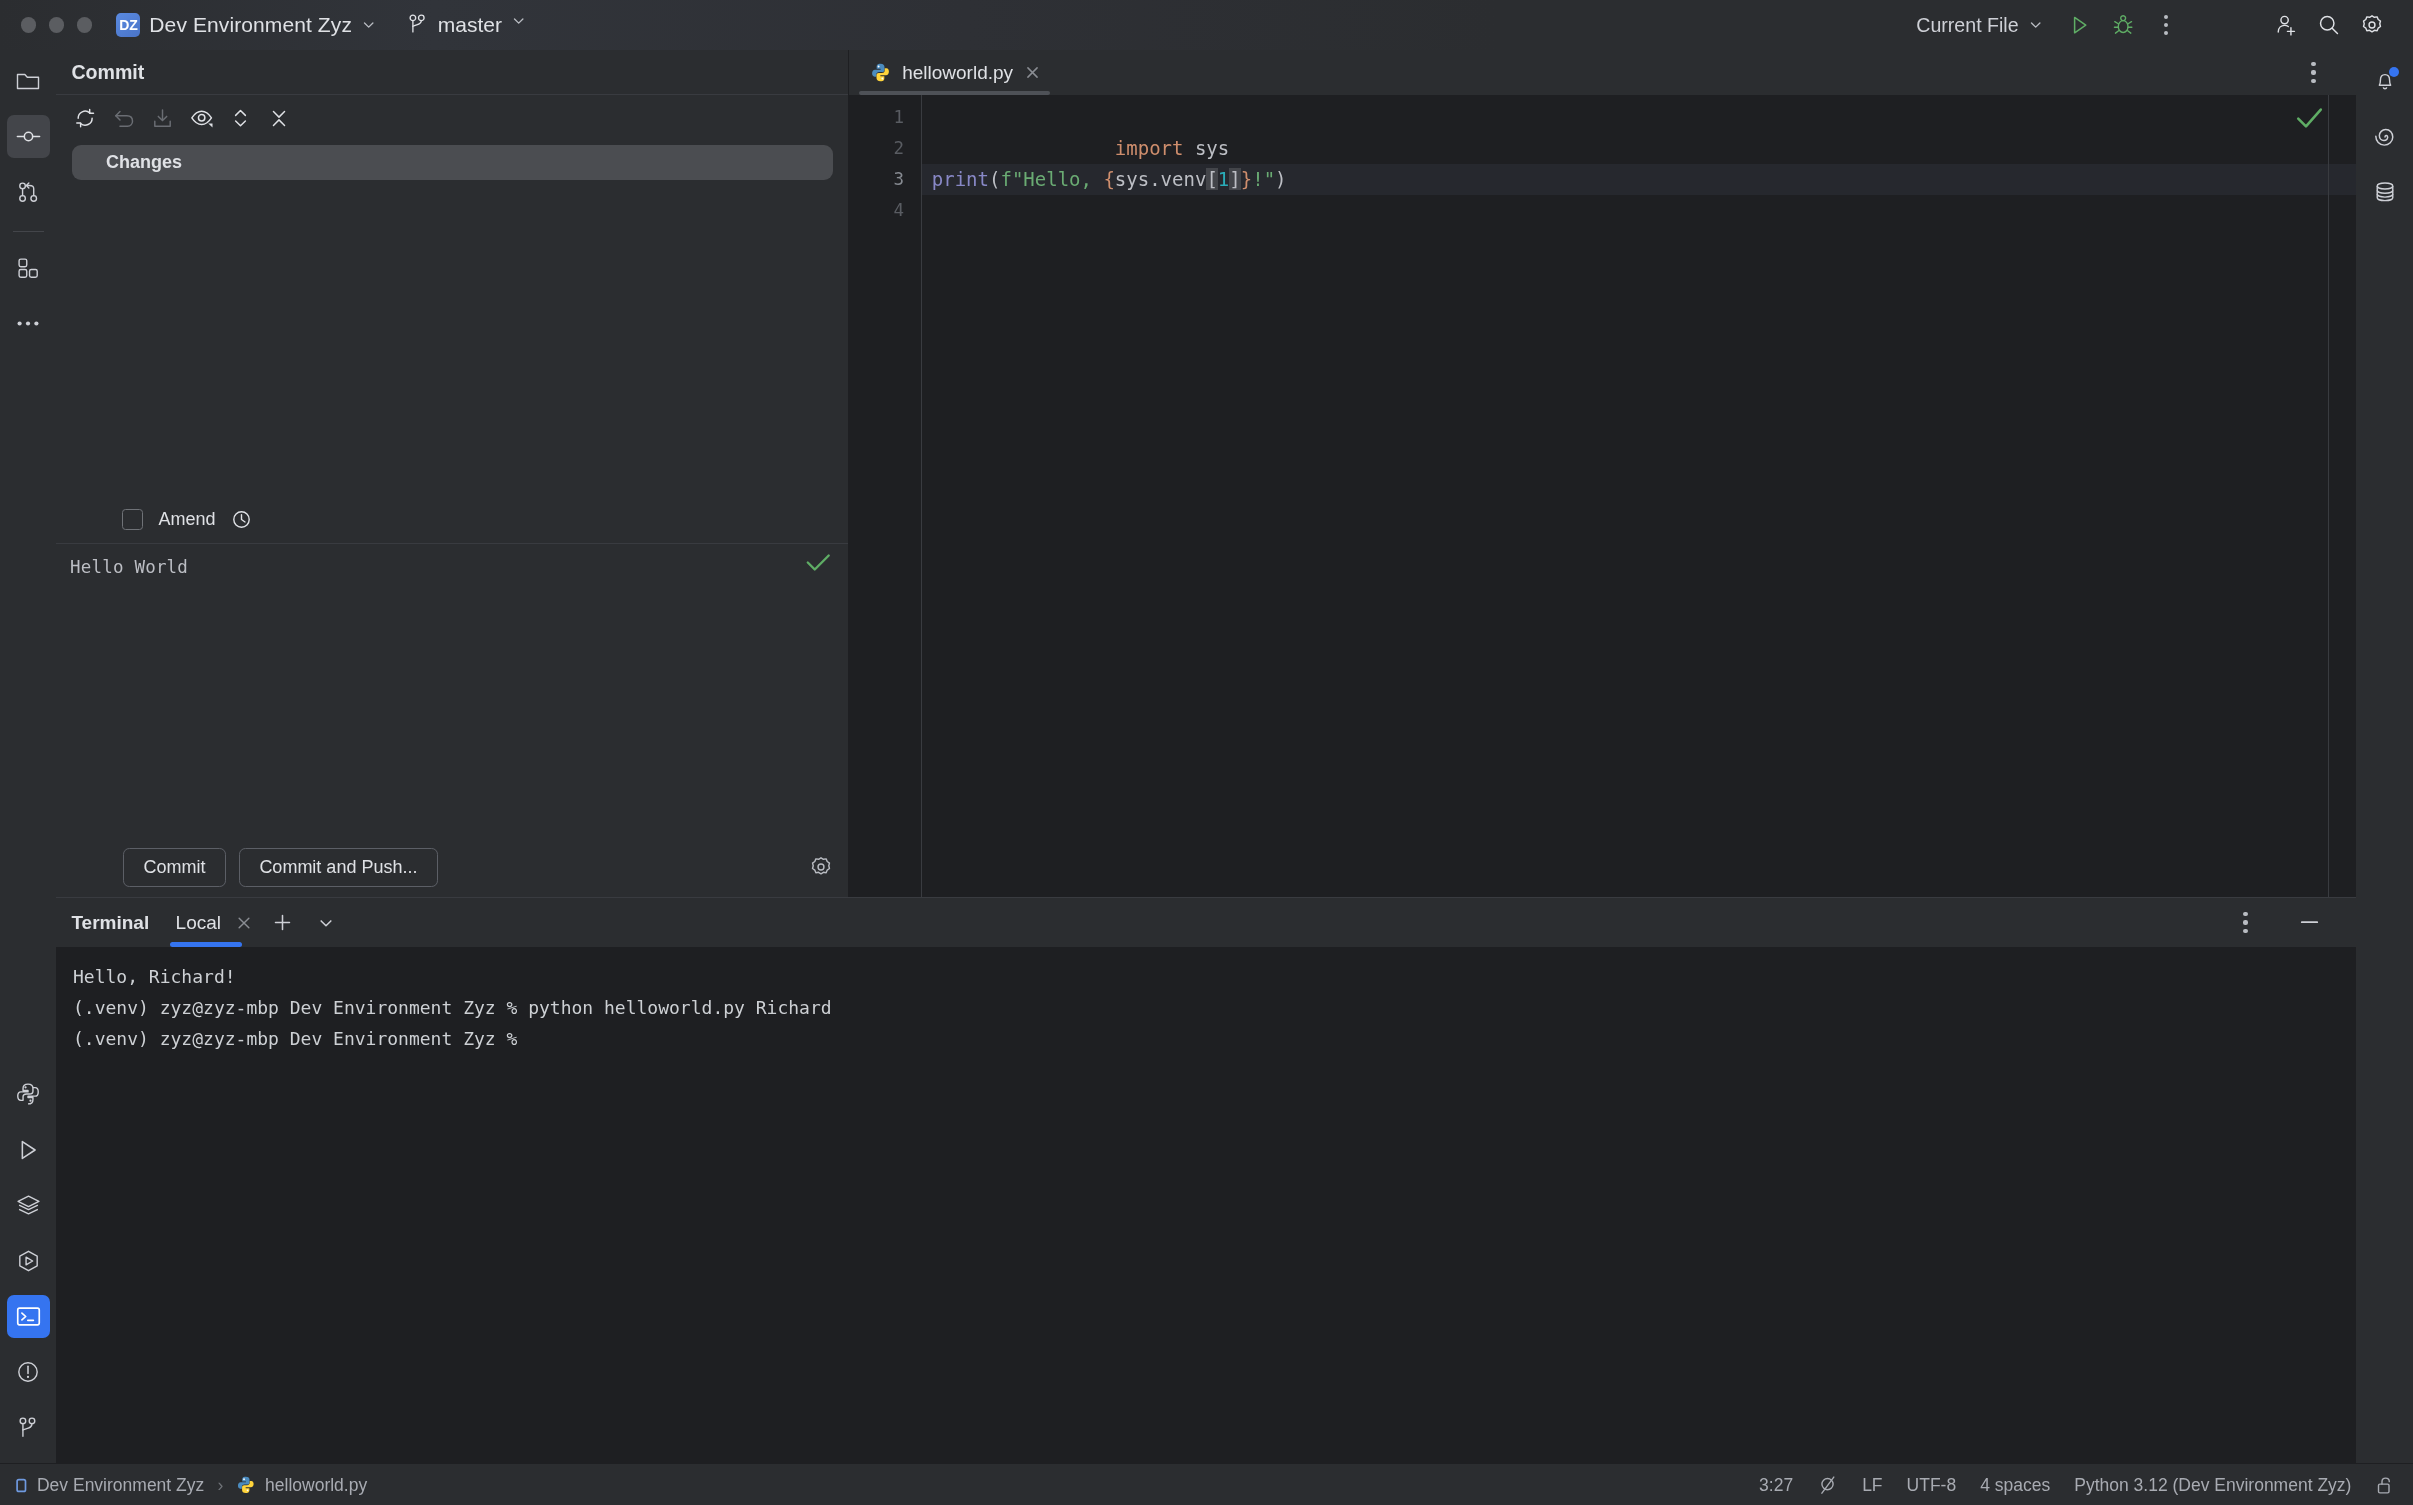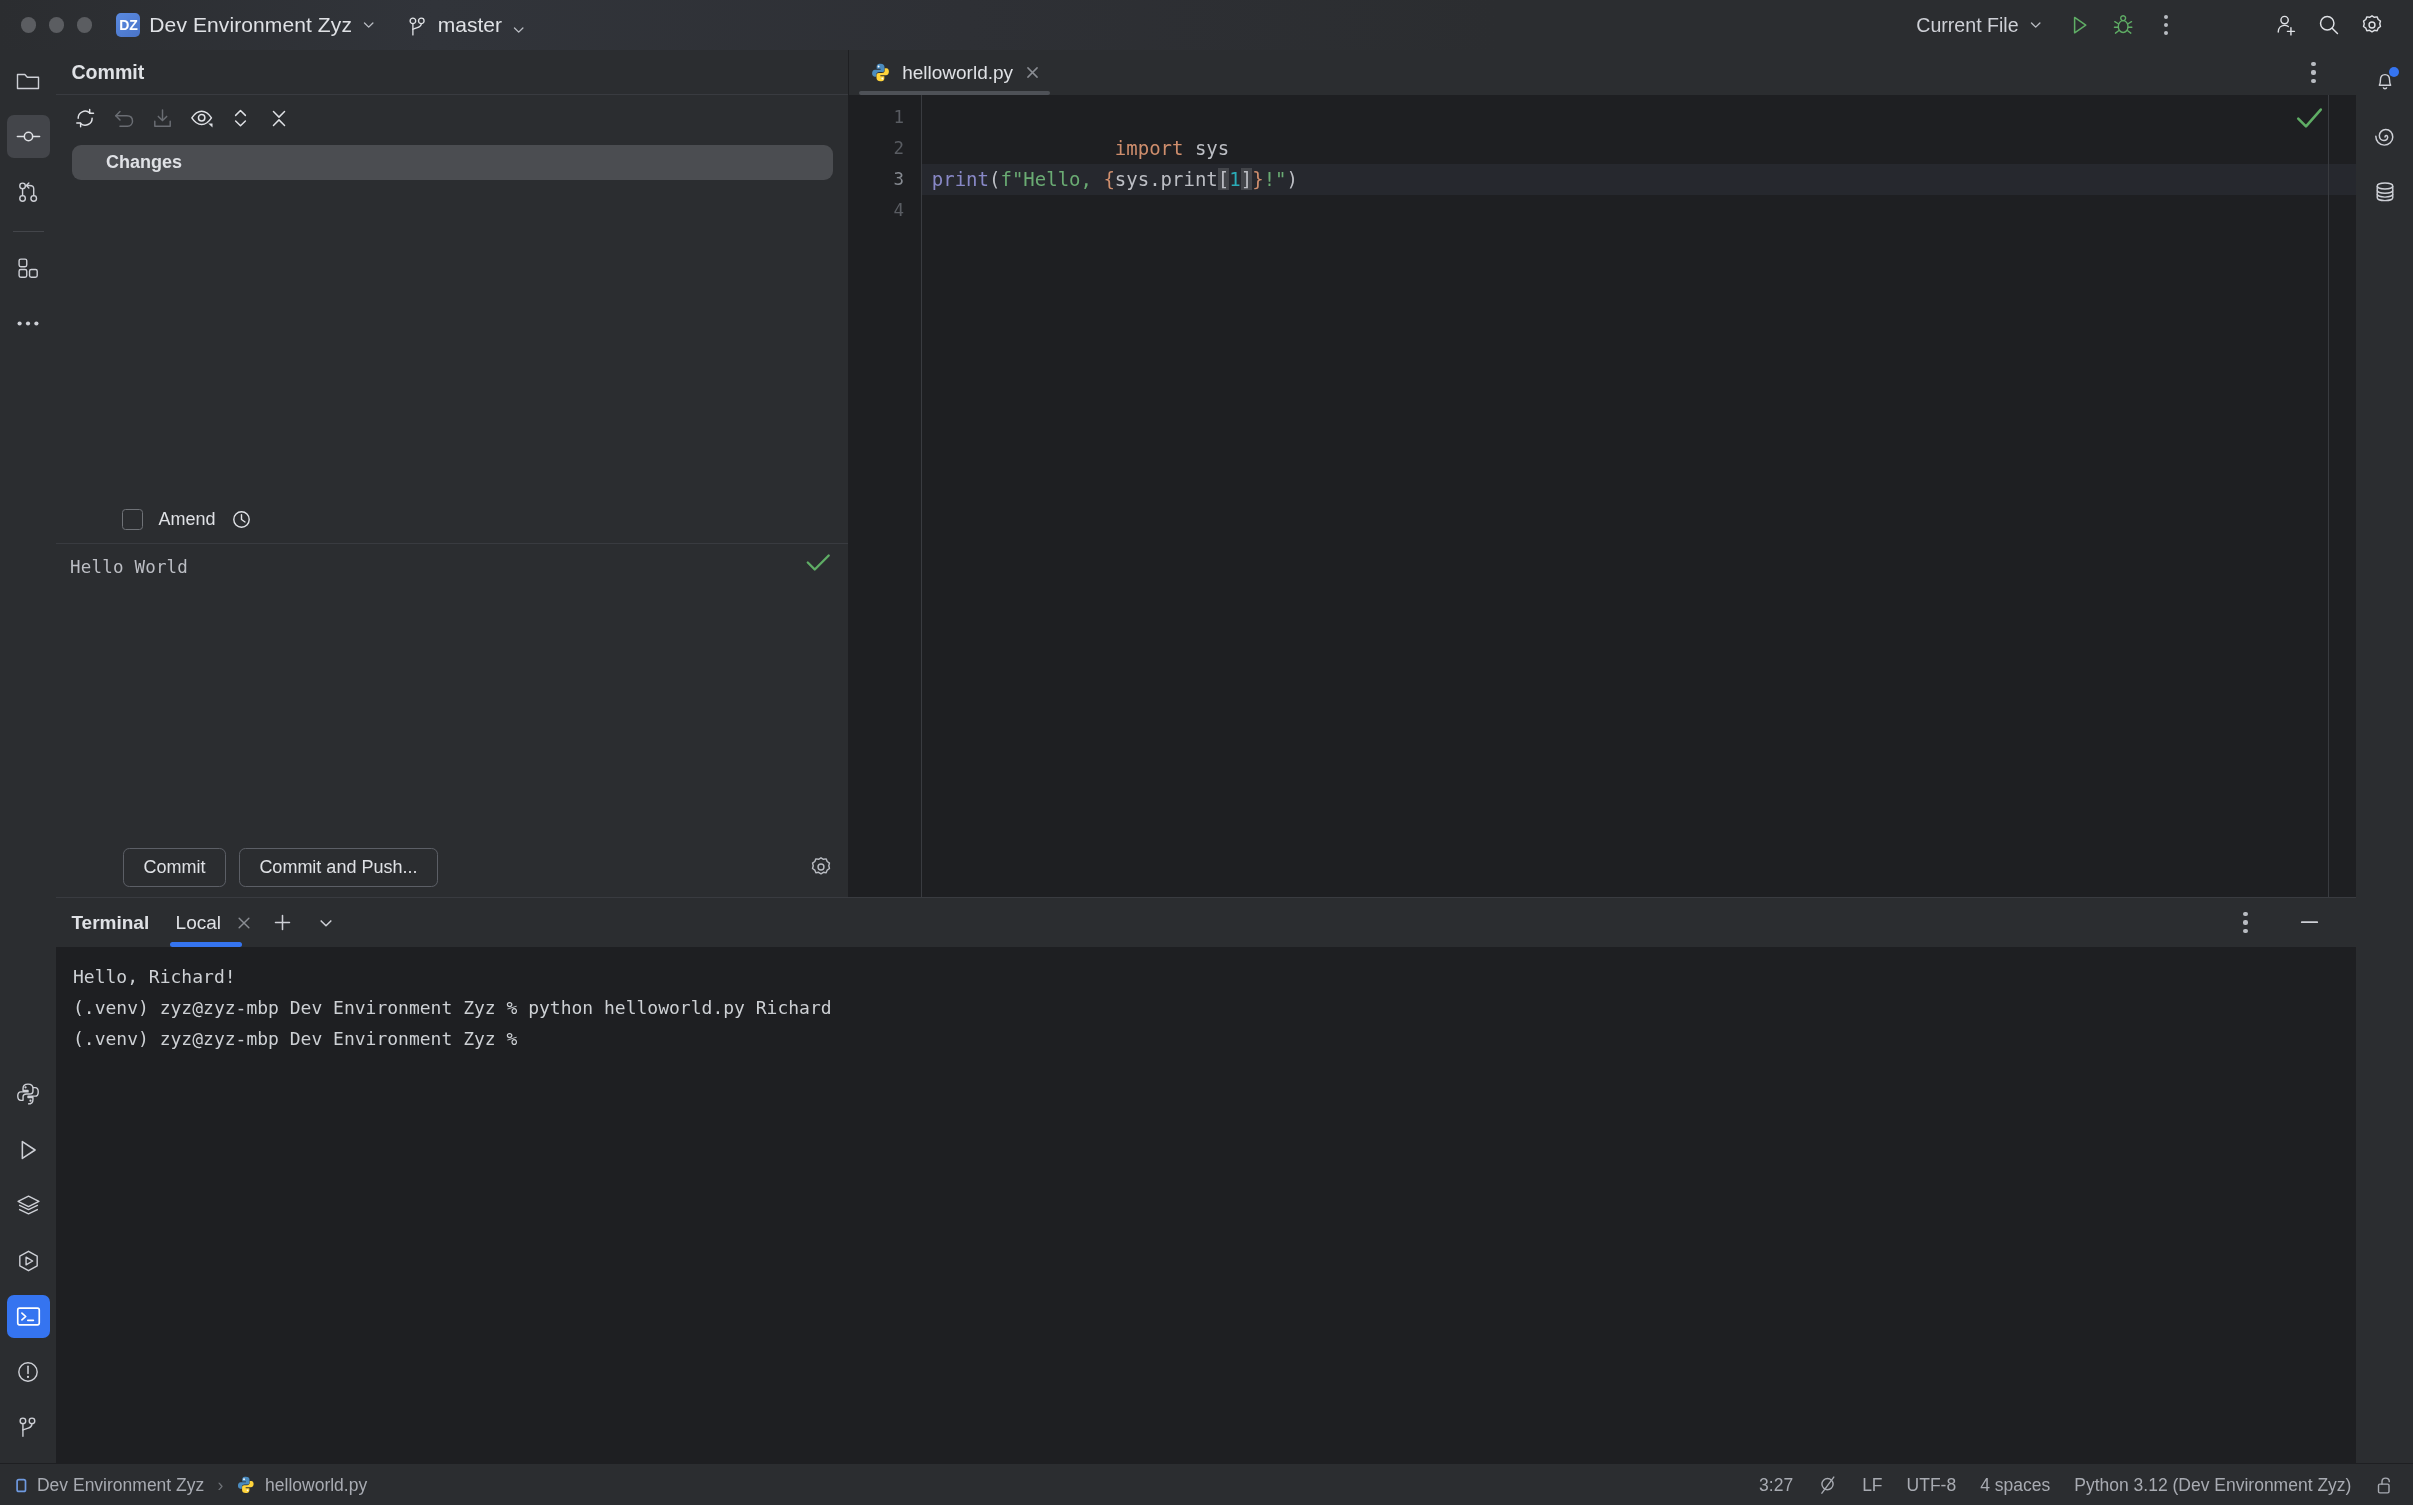--- a/index.html
+++ b/index.html
@@ -36,21 +36,21 @@
     width: 24px; height: 24px; border-radius: 4.9px;
     background: linear-gradient(145deg,#5a8ae0,#4a74c8);
     color: #fff; font-size: 14px; font-weight: bold;
     display: flex; align-items: center; justify-content: center;
     letter-spacing: -0.3px;
     margin-right: 9px;
   }
   .proj-name { color: #dfe1e5; font-size: 21px; letter-spacing: 0.1px; }
   .chev { margin-left: 9px; display: inline-block; }
   .tb-item { display: flex; align-items: center; cursor: default; }
-  .branch-wrap { display: flex; align-items: flex-end; margin-left: 32px; }
+  .branch-wrap { display: flex; align-items: flex-start; margin-left: 32px; }
   .branch-name { color: #dfe1e5; font-size: 21px; margin-left: 9.8px; }
   .tb-right { margin-left: auto; display: flex; align-items: center; gap: 0; }
   .runcfg { color: #ced0d6; font-size: 19.6px; display: flex; align-items: center; }
   .icon-btn {
     width: 43px; height: 43px; display: flex; align-items: center; justify-content: center;
     border-radius: 5.6px;
   }
   .dots-v { display: flex; flex-direction: column; gap: 4.2px; align-items: center; }
   .dots-v i { width: 4.2px; height: 4.2px; border-radius: 50%; background: #b9bcc2; display: block; }
 
@@ -543,21 +543,21 @@
               <div class="ln">2</div>
               <div class="ln" style="color:#868a91">3</div>
               <div class="ln">4</div>
             </div>
 
             <div class="code">
               <div class="cl">
                 <span class="k-kw">import</span><span class="k-plain"> sys</span>
               </div>
               <div class="cl">&nbsp;</div>
-              <div class="cl current"><span class="k-fn">print</span><span class="k-plain">(</span><span class="k-str">f"Hello, </span><span class="k-brace">{</span><span class="k-plain">sys.print</span><span class="k-plain k-sel">[</span><span class="k-num">1</span><span class="k-plain k-sel">]</span><span class="k-brace">}</span><span class="k-str">!"</span><span class="k-plain">)</span></div>
+              <div class="cl current"><span class="k-fn">print</span><span class="k-plain">(</span><span class="k-str">f"Hello, </span><span class="k-brace">{</span><span class="k-plain">sys.venv</span><span class="k-plain k-sel">[</span><span class="k-num">1</span><span class="k-plain k-sel">]</span><span class="k-brace">}</span><span class="k-str">!"</span><span class="k-plain">)</span></div>
               <div class="cl">&nbsp;</div>
 
               <div class="rmargin" style="left:1406px"></div>
               <span class="inspect-check">
                 <svg width="31" height="24" viewBox="0 0 44 34">
                     <path d="M6 18 L17 29 L38 5" fill="none" stroke="#5fad65" stroke-width="3.6" stroke-linecap="round" stroke-linejoin="round"></path>
                   </svg>
               </span>
             </div>
           </div>

